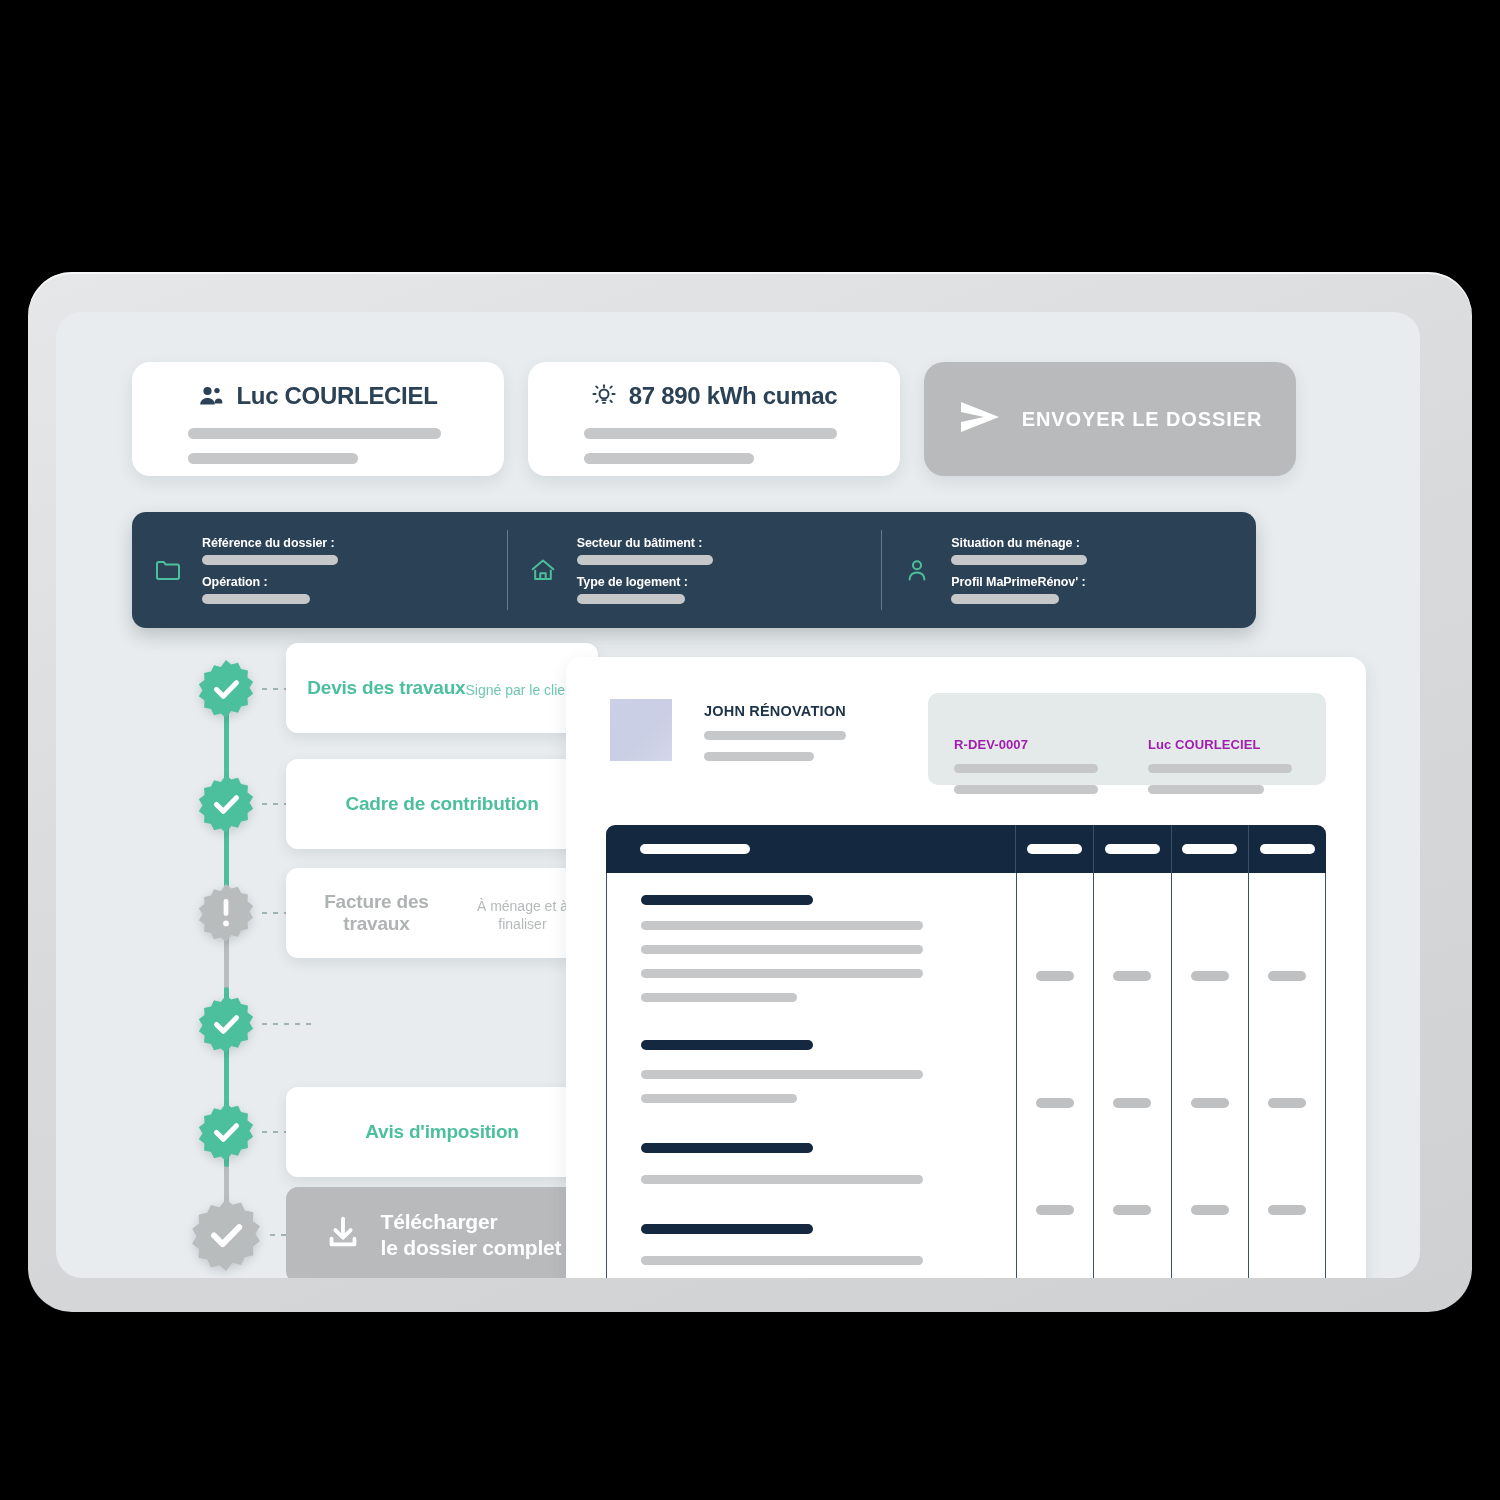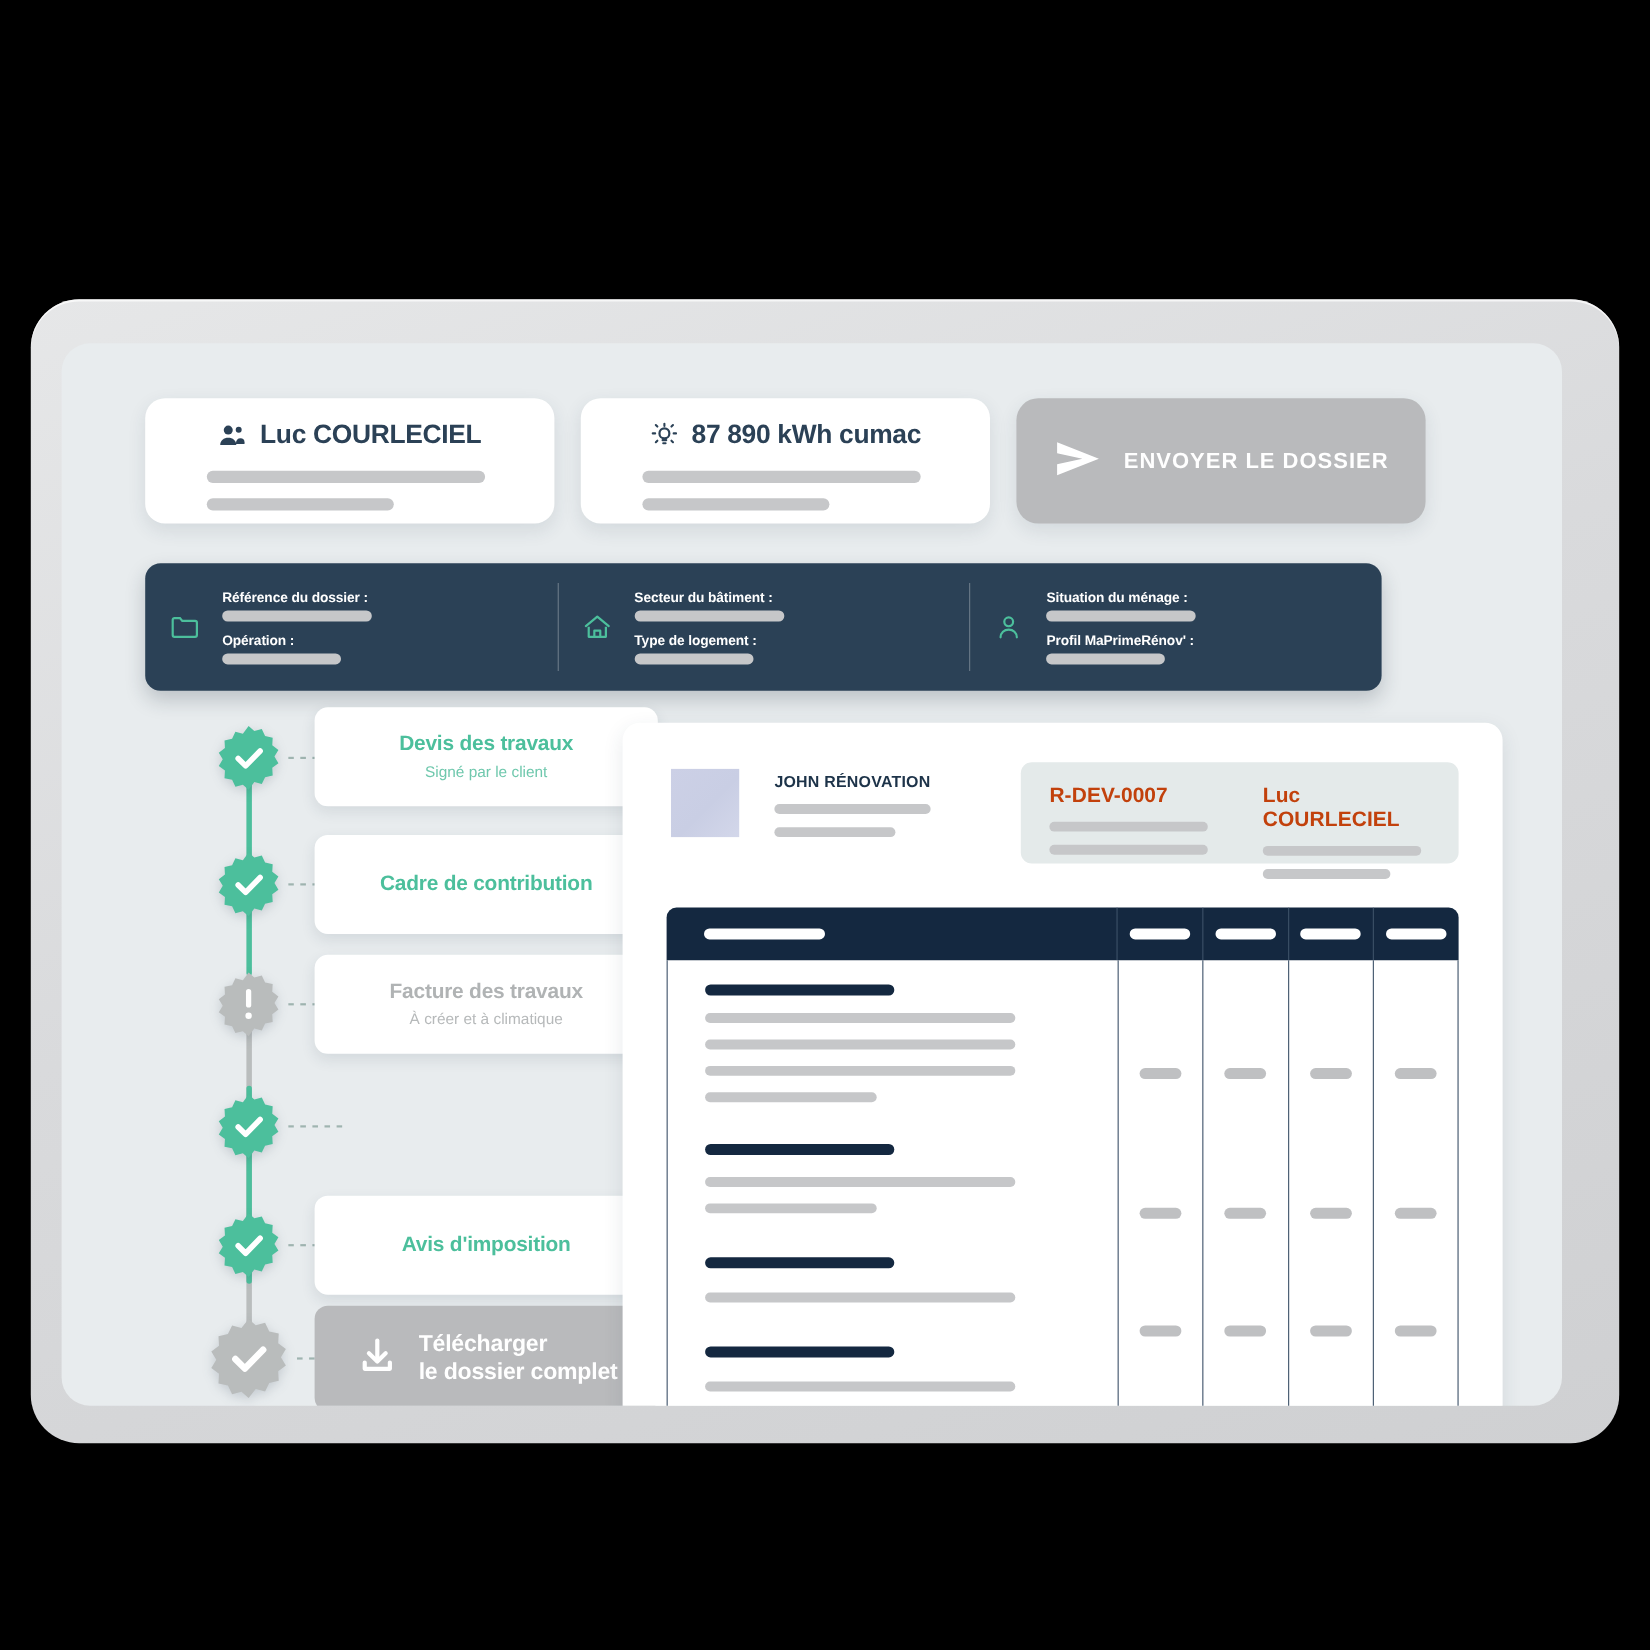--- a/index.html
+++ b/index.html
@@ -147,21 +147,21 @@
     background-size: 11px 2px;
   }
   .stepcard {
     position: absolute;
     left: 164px;
     width: 312px;
     background: #ffffff;
     border-radius: 12px;
     box-shadow: 0 5px 13px rgba(40,55,75,0.10);
     display: flex;
-    flex-direction: column;
+    flex-direction: row;
     align-items: center;
     justify-content: center;
     text-align: center;
     padding: 12px 10px;
     cursor: pointer;
   }
   .step-title { font-size: 19px; font-weight: bold; color: #4cbf9c; letter-spacing: -0.2px; }
   .step-title.muted { color: #b0b3b4; }
   .step-sub { font-size: 14px; color: #6fc8ad; margin-top: 5px; line-height: 1.28; }
   .step-sub.muted { color: #b6b9ba; }
@@ -204,21 +204,21 @@
   #doc-meta {
     position: absolute; right: 0; top: -6px;
     width: 398px; height: 92px;
     background: #e4eaea;
     border-radius: 10px;
     display: flex;
     padding: 20px 26px 0 26px;
     gap: 42px;
   }
   .meta-col { flex: 1; }
-  .meta-title { font-size: 19px; font-weight: bold; color: #c2410c; letter-spacing: 0.1px; }
+  .meta-title { font-size: 13px; font-weight: bold; color: #a21caf; letter-spacing: 0.1px; margin-top: 24px; }
 
   #doc-table { position: absolute; left: 40px; top: 168px; right: 40px; bottom: 0; }
   #table-header {
     display: flex; height: 48px;
     background: #142840;
     border-radius: 9px 9px 0 0;
     overflow: hidden;
   }
   #table-header .th { display: flex; align-items: center; justify-content: center; border-right: 1px solid #3c5168; }
   #table-header .th:last-child { border-right: none; }
@@ -385,21 +385,21 @@
       <div class="badge" style="top:224px">
         <svg viewBox="0 0 64 64" width="64" height="64">
           <path d="M32 3l5.2 4.6 6.8-1.8 3 6.3 6.9 1.5-0.4 7 5.6 4.2-3.6 6 3.6 6-5.6 4.2 0.4 7-6.9 1.5-3 6.3-6.8-1.8L32 61l-5.2-4.6-6.8 1.8-3-6.3-6.9-1.5 0.4-7L4.9 39.3l3.6-6-3.6-6 5.6-4.2-0.4-7 6.9-1.5 3-6.3 6.8 1.8z" fill="#b9bcbc"></path>
           <rect x="29.6" y="18" width="4.8" height="17" rx="2.4" fill="#ffffff"></rect>
           <circle cx="32" cy="42.4" r="2.9" fill="#ffffff"></circle>
         </svg>
       </div>
       <div class="dots" style="top:255px"></div>
       <div class="stepcard" style="top:211px; height:90px">
         <div class="step-title muted">Facture des travaux</div>
-        <div class="step-sub muted">À créer et à climatique</div>
+        <div class="step-sub muted">À ménage et à finaliser</div>
       </div>
 
       <div class="badge" style="top:335px">
         <svg viewBox="0 0 64 64" width="64" height="64">
           <path d="M32 3l5.2 4.6 6.8-1.8 3 6.3 6.9 1.5-0.4 7 5.6 4.2-3.6 6 3.6 6-5.6 4.2 0.4 7-6.9 1.5-3 6.3-6.8-1.8L32 61l-5.2-4.6-6.8 1.8-3-6.3-6.9-1.5 0.4-7L4.9 39.3l3.6-6-3.6-6 5.6-4.2-0.4-7 6.9-1.5 3-6.3 6.8 1.8z" fill="#4cbf9c"></path>
           <path d="M22.5 32.5l6.8 6.8 13.2-13.6" fill="none" stroke="#ffffff" stroke-width="5" stroke-linecap="round" stroke-linejoin="round"></path>
         </svg>
       </div>
       <div class="dots" style="top:366px"></div>
 

